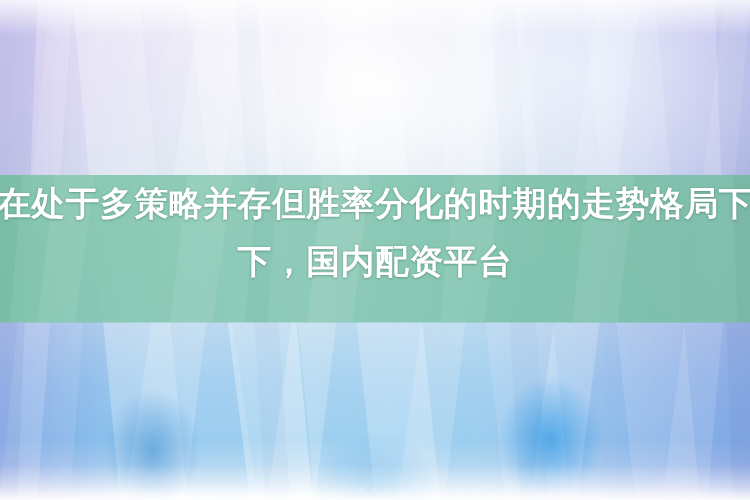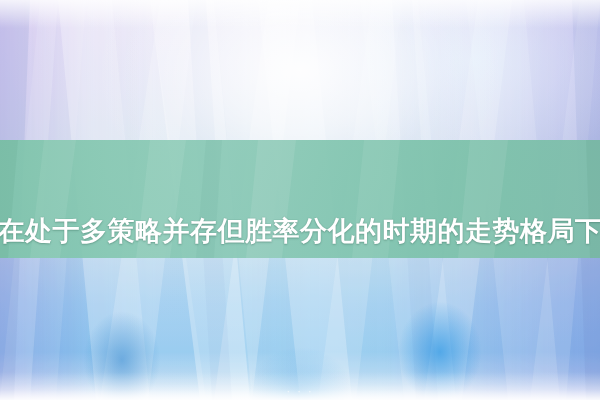--- a/index.html
+++ b/index.html
@@ -117,21 +117,21 @@
   
   .headline {
     position: absolute;
     left: 0;
     right: 0;
     top: 140px;
     height: 114px;
     display: flex;
     flex-direction: column;
     align-items: center;
-    justify-content: flex-end;
+    justify-content: flex-start;
     box-sizing: border-box;
     padding: 0 10px;
   }
   .headline .line {
     color: #ffffff;
     font-size: 27px;
     font-weight: 700;
     line-height: 46px;
     letter-spacing: .5px;
     text-align: center;
@@ -213,17 +213,18 @@
           <polygon points="0,0 18,0 8,118 0,118" opacity="0.07"></polygon>
           <polygon points="206,0 222,0 214,118 196,118" opacity="0.05"></polygon>
           <polygon points="586,0 600,0 600,118 590,118" opacity="0.07"></polygon>
         </g>
       </svg>
     </div>
   </div>
 
   <div class="headline">
     <div class="line">在处于多策略并存但胜率分化的时期的走势格局下</div>
+    <div class="line">下，国内配资平台</div>
   </div>
 
   <div class="watermark">· · ·</div>
 
 </div>
 
 </body></html>

